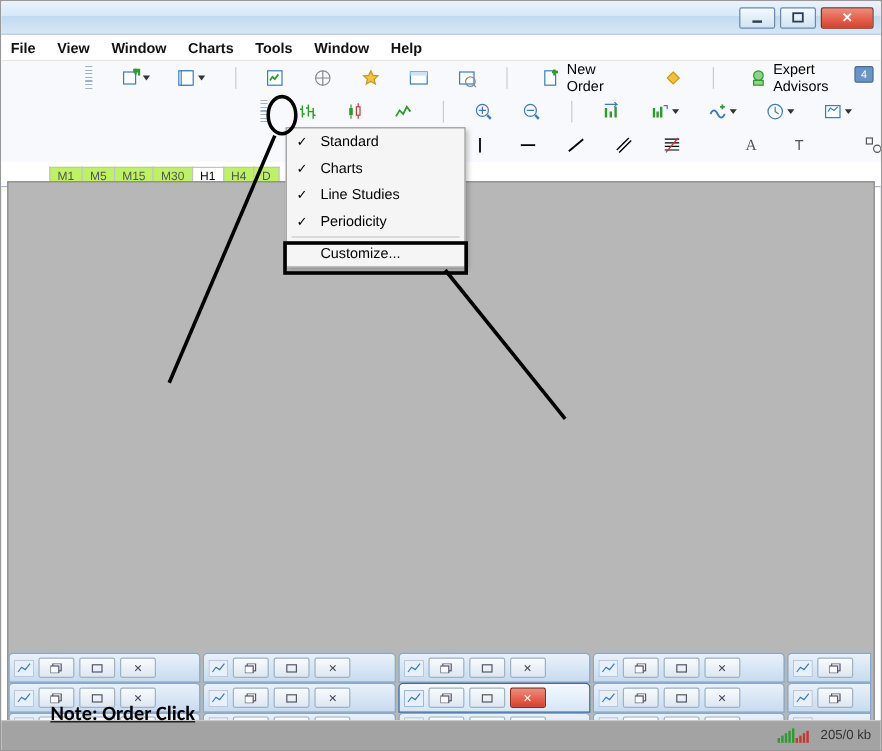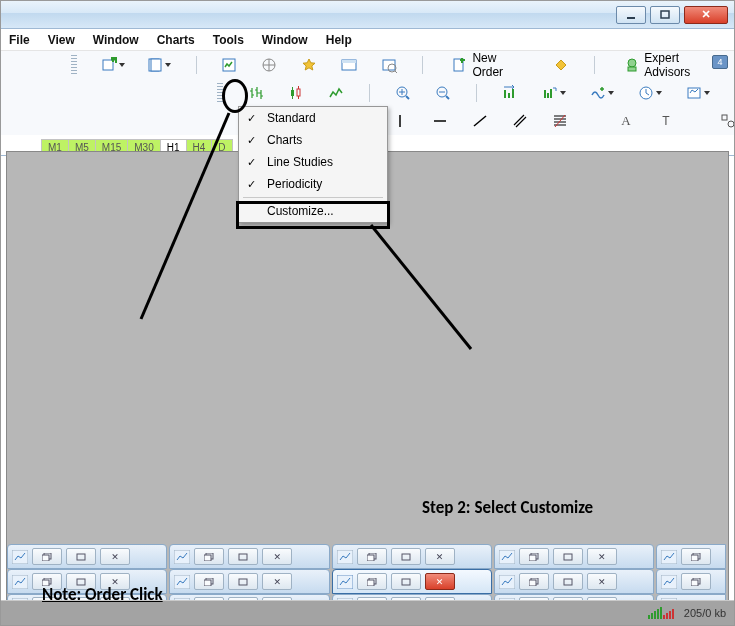--- a/index.html
+++ b/index.html
@@ -612,21 +612,20 @@
     <div class="tftab">M15</div>
     <div class="tftab">M30</div>
     <div class="tftab active">H1</div>
     <div class="tftab">H4</div>
     <div class="tftab">D</div>
   </div>
 </div>
 
 <div class="chartarea">
 
-  <div class="ann-text step2">Step 2: Select Customize</div>
   <div class="ann-text note">Note: Order Click</div>
 
   <div class="tasktabs">
     <div class="taskrow">
       <div class="tasktab">
         <span class="chart-mini-icon">
             <svg width="16" height="14">
               <rect width="16" height="14" fill="#e8f1fb" stroke="#9fb2c4"></rect>
               <path d="M3 10 l3 -4 l3 2 l4 -5" stroke="#3a7bbf" fill="none"></path>
             </svg>

